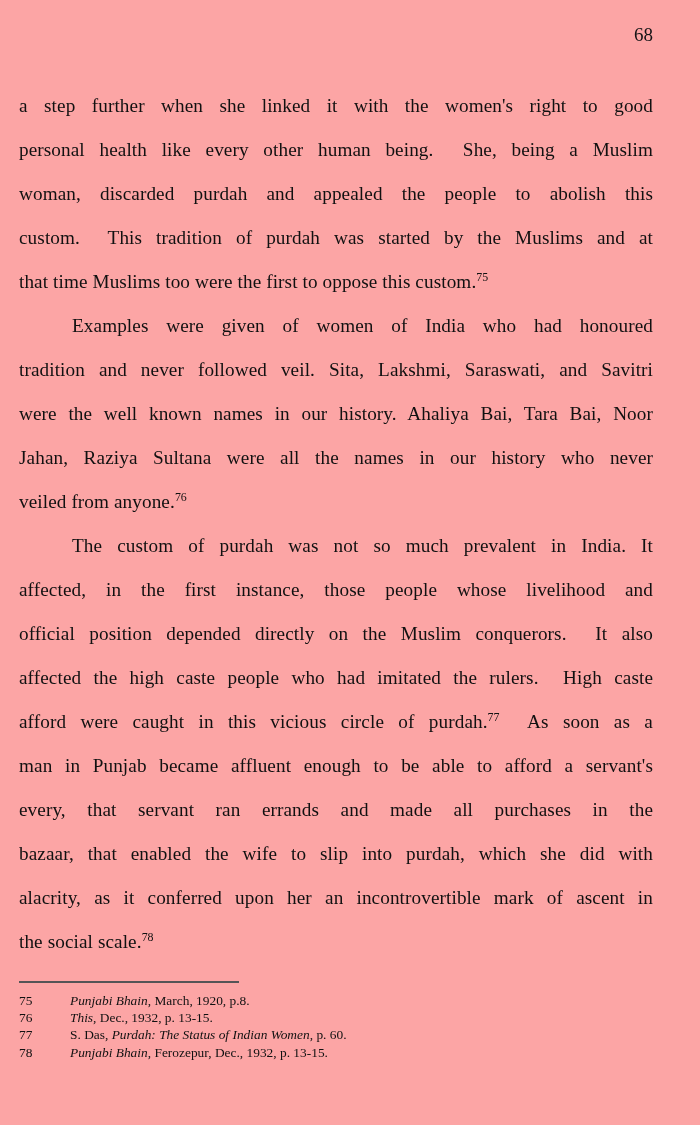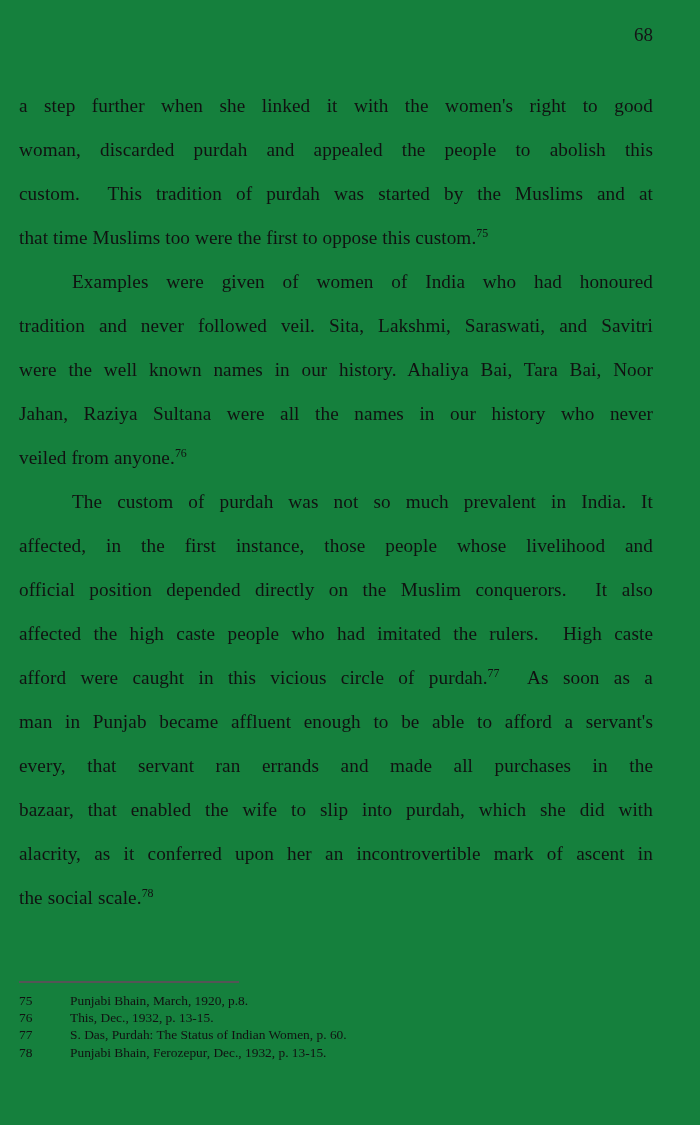--- a/index.html
+++ b/index.html
@@ -14,21 +14,21 @@
     font-family: "Liberation Serif", "DejaVu Serif", serif;
     color: #100f10;
     overflow: hidden;
   }
   .page {
     position: absolute;
     left: 0;
     top: 0;
     width: 700px;
     height: 1125px;
-    background: #15803d;
+    background: #fca5a5;
   }
   .page-number {
     position: absolute;
     left: 0;
     top: 24px;
     width: 653px;
     text-align: right;
     font-size: 19px;
     line-height: 22px;
     color: #151416;
@@ -91,33 +91,35 @@
   .fn-num {
     width: 51px;
     flex: 0 0 51px;
     text-align: left;
   }
   .fn-text {
     flex: 1 1 auto;
     white-space: pre-wrap;
   }
   .it {
+    font-style: italic;
   }
 </style>
 </head>
 <body>
 
 <div class="page">
 
   <div class="page-number">68</div>
 
   <div class="body-block">
 
     <p class="para">
       <span class="ln">a step further when she linked it with the women's right to good</span>
+      <span class="ln">personal health like every other human being.  She, being a Muslim</span>
       <span class="ln">woman, discarded purdah and appealed the people to abolish this</span>
       <span class="ln">custom.  This tradition of purdah was started by the Muslims and at</span>
       <span class="ln last"><span>that time Muslims too were the first to oppose this custom.</span><sup>75</sup></span>
     </p>
 
     <p class="para">
       <span class="ln indent">Examples were given of women of India who had honoured</span>
       <span class="ln">tradition and never followed veil. Sita, Lakshmi, Saraswati, and Savitri</span>
       <span class="ln">were the well known names in our history. Ahaliya Bai, Tara Bai, Noor</span>
       <span class="ln">Jahan, Raziya Sultana were all the names in our history who never</span>

